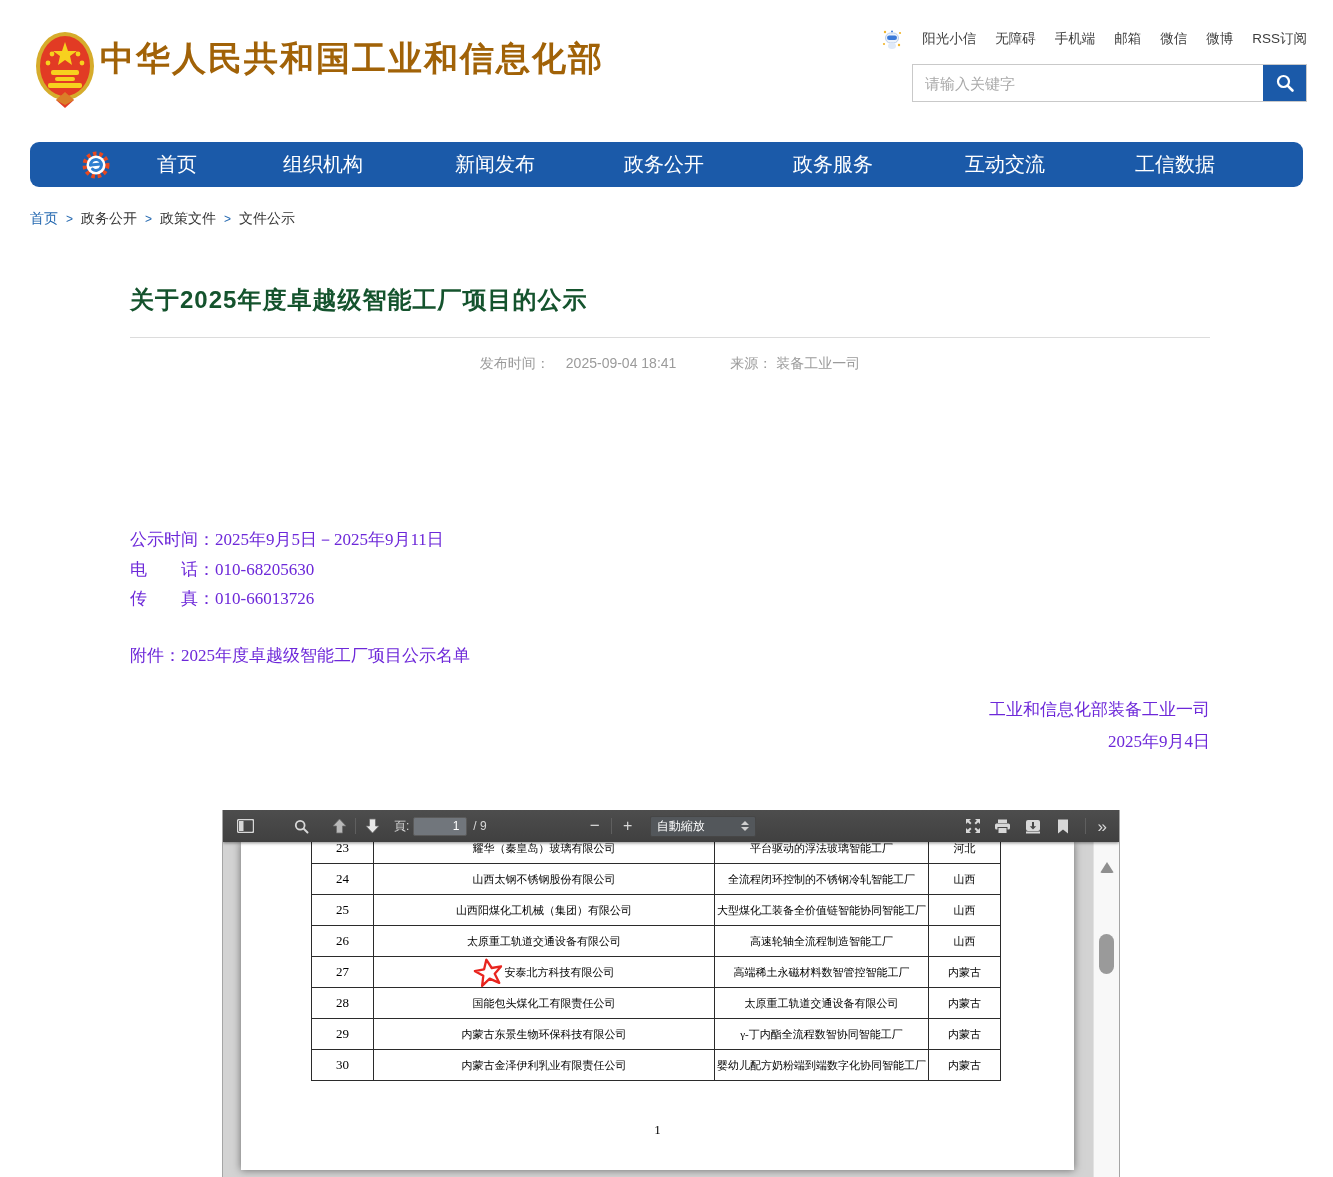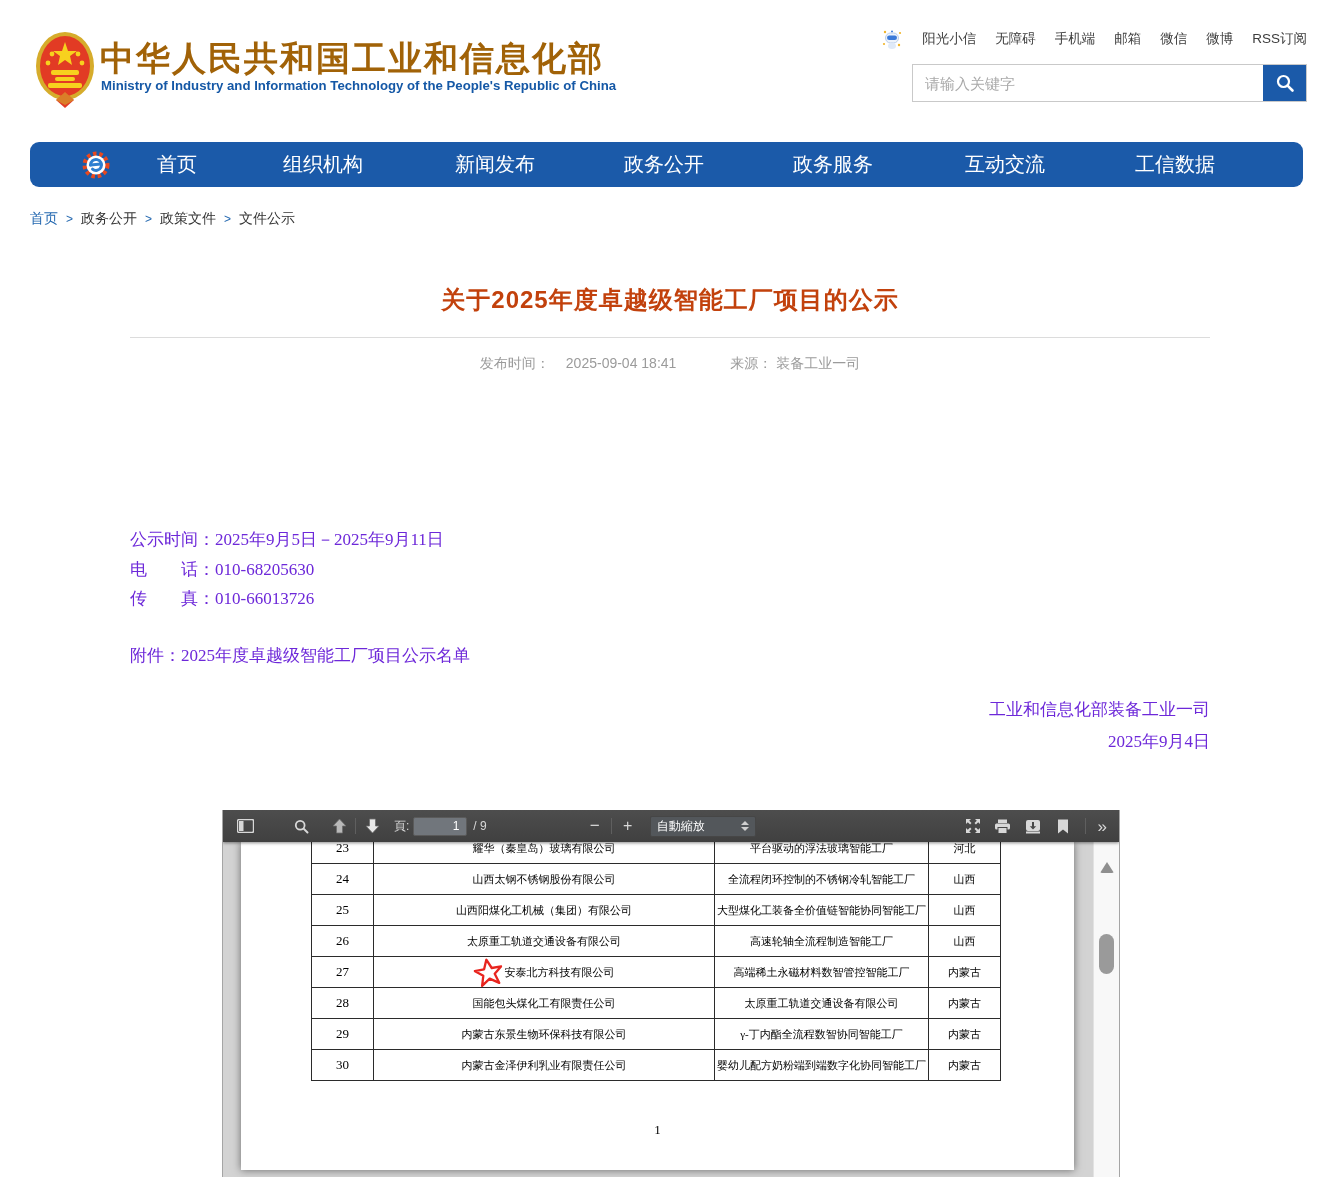--- a/index.html
+++ b/index.html
@@ -24,21 +24,21 @@
   .nav-logo { position:absolute; left:52px; top:9px; width:28px; height:28px; }
 
   
   .crumbs { left:30px; top:210px; font-size:14px; color:#333; display:flex; gap:8px; align-items:center; }
   .crumbs .lnk { color:#2468b0; cursor:pointer; }
   .crumbs .sep { color:#2468b0; font-size:12px; }
   .crumbs .cur { color:#333; cursor:pointer; }
 
   
   .article { left:130px; top:270px; width:1080px; height:520px; }
-  .art-title { position:absolute; top:14px; width:100%; text-align:center; font-size:24px; font-weight:bold; color:#c2410c; letter-spacing:1px; }
+  .art-title { position:absolute; top:14px; width:100%; text-align:left; font-size:24px; font-weight:bold; color:#14532d; letter-spacing:1px; }
   .art-divider { position:absolute; top:67px; left:0; width:100%; border-top:1px solid #dcdcdc; }
   .art-meta { position:absolute; top:85px; width:100%; text-align:center; font-size:14px; color:#9b9b9b; }
   .art-meta span { margin:0 8px; }
   .art-body { position:absolute; top:168px; width:100%; font-family:"Liberation Serif","DejaVu Serif",serif; font-size:17px; color:#111; line-height:29px; }
   .p-indent { text-indent:2em; }
   .line-block { position:absolute; left:0; width:100%; font-family:"Liberation Serif","DejaVu Serif",serif; font-size:17px; color:#6d28d9; }
   .right-align { text-align:right; }
 
   
   .pdf { left:222px; top:810px; width:898px; height:367px; background:#d3d3d3; border-left:1px solid #a5a5a5; border-right:1px solid #a5a5a5; overflow:hidden; }
@@ -88,21 +88,20 @@
       <circle cx="14" cy="33" r="2.4" fill="#f7d11e"></circle>
       <circle cx="48" cy="33" r="2.4" fill="#f7d11e"></circle>
       <rect x="17" y="40" width="28" height="5" rx="2" fill="#f7d11e"></rect>
       <rect x="21" y="47" width="20" height="4" rx="2" fill="#f7d11e"></rect>
       <rect x="14" y="53" width="34" height="5" rx="2" fill="#f7d11e"></rect>
       <polygon points="31,62 40,70 31,78 22,70" fill="#e23b24"></polygon>
       <polygon points="31,62 40,70 31,75 22,70" fill="#d6ac2b" opacity="0.6"></polygon>
     </svg>
   </div>
   <div class="abs site-title">中华人民共和国工业和信息化部</div>
-  <div class="abs site-subtitle">Ministry of Industry and Information Technology of the People's Republic of China</div>
 
   <div class="abs quick-links">
     <span style="display:inline-flex;">
       <svg width="22" height="22" viewBox="0 0 22 22">
         <circle cx="4" cy="4" r="1.2" fill="#f0b429"></circle>
           <circle cx="19" cy="5" r="1.1" fill="#f0b429"></circle>
         <circle cx="3" cy="16" r="1.1" fill="#f0b429"></circle>
           <circle cx="18" cy="17" r="1.2" fill="#f0b429"></circle>
         <circle cx="11" cy="3.5" r="1" fill="#3b7ad9"></circle>
         <rect x="4.5" y="5" width="13" height="10" rx="5" fill="#eef3fb" stroke="#b9cdeb"></rect>

